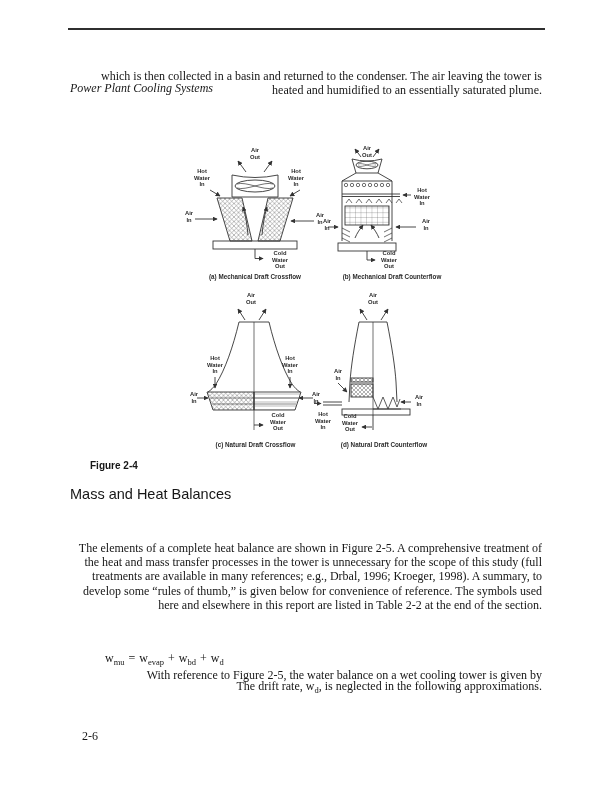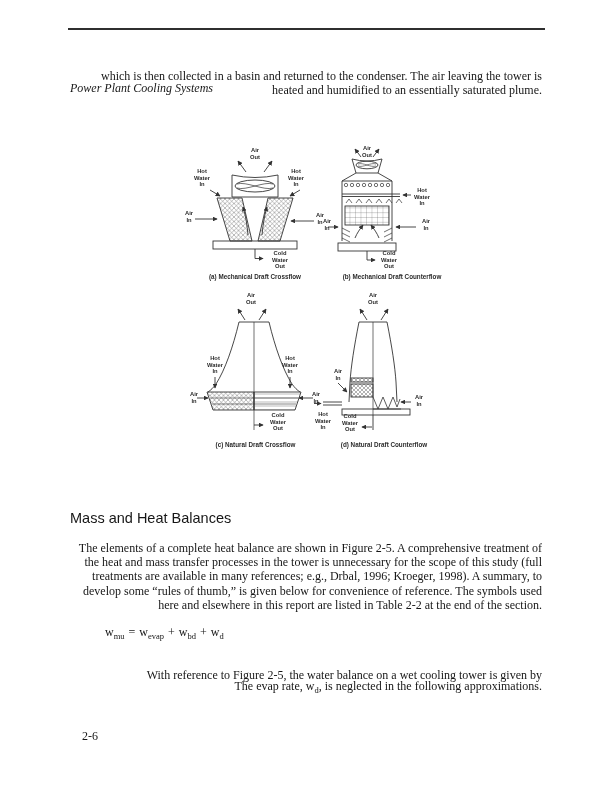--- a/index.html
+++ b/index.html
@@ -11,23 +11,23 @@
   .body-text{left:70px;width:472px;font-size:12px;line-height:14.2px;text-align:right;}
   .fig{left:0;top:140px;width:612px;height:322px;}
   .diag{position:absolute;}
   .diag svg{position:absolute;left:0;top:0;}
   .dlab{position:absolute;font-family:"Liberation Sans",sans-serif;font-weight:bold;
         font-size:5.8px;line-height:6.6px;text-align:center;white-space:pre-line;color:#2b2b2b;}
   .dcap{position:absolute;left:0;right:0;text-align:center;
         font-family:"Liberation Sans",sans-serif;font-weight:bold;font-size:6.3px;color:#2b2b2b;}
   .figcap{left:90px;top:459px;font-family:"Liberation Sans",sans-serif;
           font-weight:bold;font-size:10px;line-height:13.5px;}
-  .heading{left:70px;top:510px;font-family:"Liberation Sans",sans-serif;
+  .heading{left:70px;top:486px;font-family:"Liberation Sans",sans-serif;
            font-weight:400;font-size:14.5px;}
-  .eq{left:105px;top:625px;font-size:12px;}
+  .eq{left:105px;top:651px;font-size:12px;}
   .eq sub, .body-text sub{font-size:8.5px;}
   .eq .op{margin:0 4px;}
   .footer{left:82px;top:729px;font-size:12px;}
 </style>
 </head>
 <body>
 
 <div class="page">
 
   <div class="abs rule"></div>
@@ -279,31 +279,32 @@
 In</div>
       <div class="dlab" style="left:27px;top:121px;width:30px;">Cold
 Water
 Out</div>
       <div class="dcap" style="top:149px;">(d) Natural Draft Counterflow</div>
     </div>
 
   </div>
 
   <div class="abs figcap">
+    <div>Figure 2-4</div>
   </div>
 
   <div class="abs heading">Mass and Heat Balances</div>
 
   <div class="abs body-text" style="top:541px;">The elements of a complete heat balance are shown in Figure 2-5. A comprehensive treatment of the heat and mass transfer processes in the tower is unnecessary for the scope of this study (full treatments are available in many references; e.g., Drbal, 1996; Kroeger, 1998). A summary, to develop some “rules of thumb,” is given below for convenience of reference. The symbols used here and elsewhere in this report are listed in Table 2-2 at the end of the section.</div>
 
   <div class="abs body-text" style="top:626px;margin-top:42px;">With reference to Figure 2-5, the water balance on a wet cooling tower is given by</div>
 
   <div class="abs eq">
     <span>w</span><sub>mu</sub><span class="op">=</span><span>w</span><sub>evap</sub><span class="op">+</span><span>w</span><sub>bd</sub><span class="op">+</span><span>w</span><sub>d</sub>
   </div>
 
   <div class="abs body-text" style="top:679px;">
-    <span>The evap rate, w</span><sub>d</sub><span>, is neglected in the following approximations.</span>
+    <span>The drift rate, w</span><sub>d</sub><span>, is neglected in the following approximations.</span>
   </div>
 
   <div class="abs footer">2-6</div>
 
 </div>
 
 </body></html>

